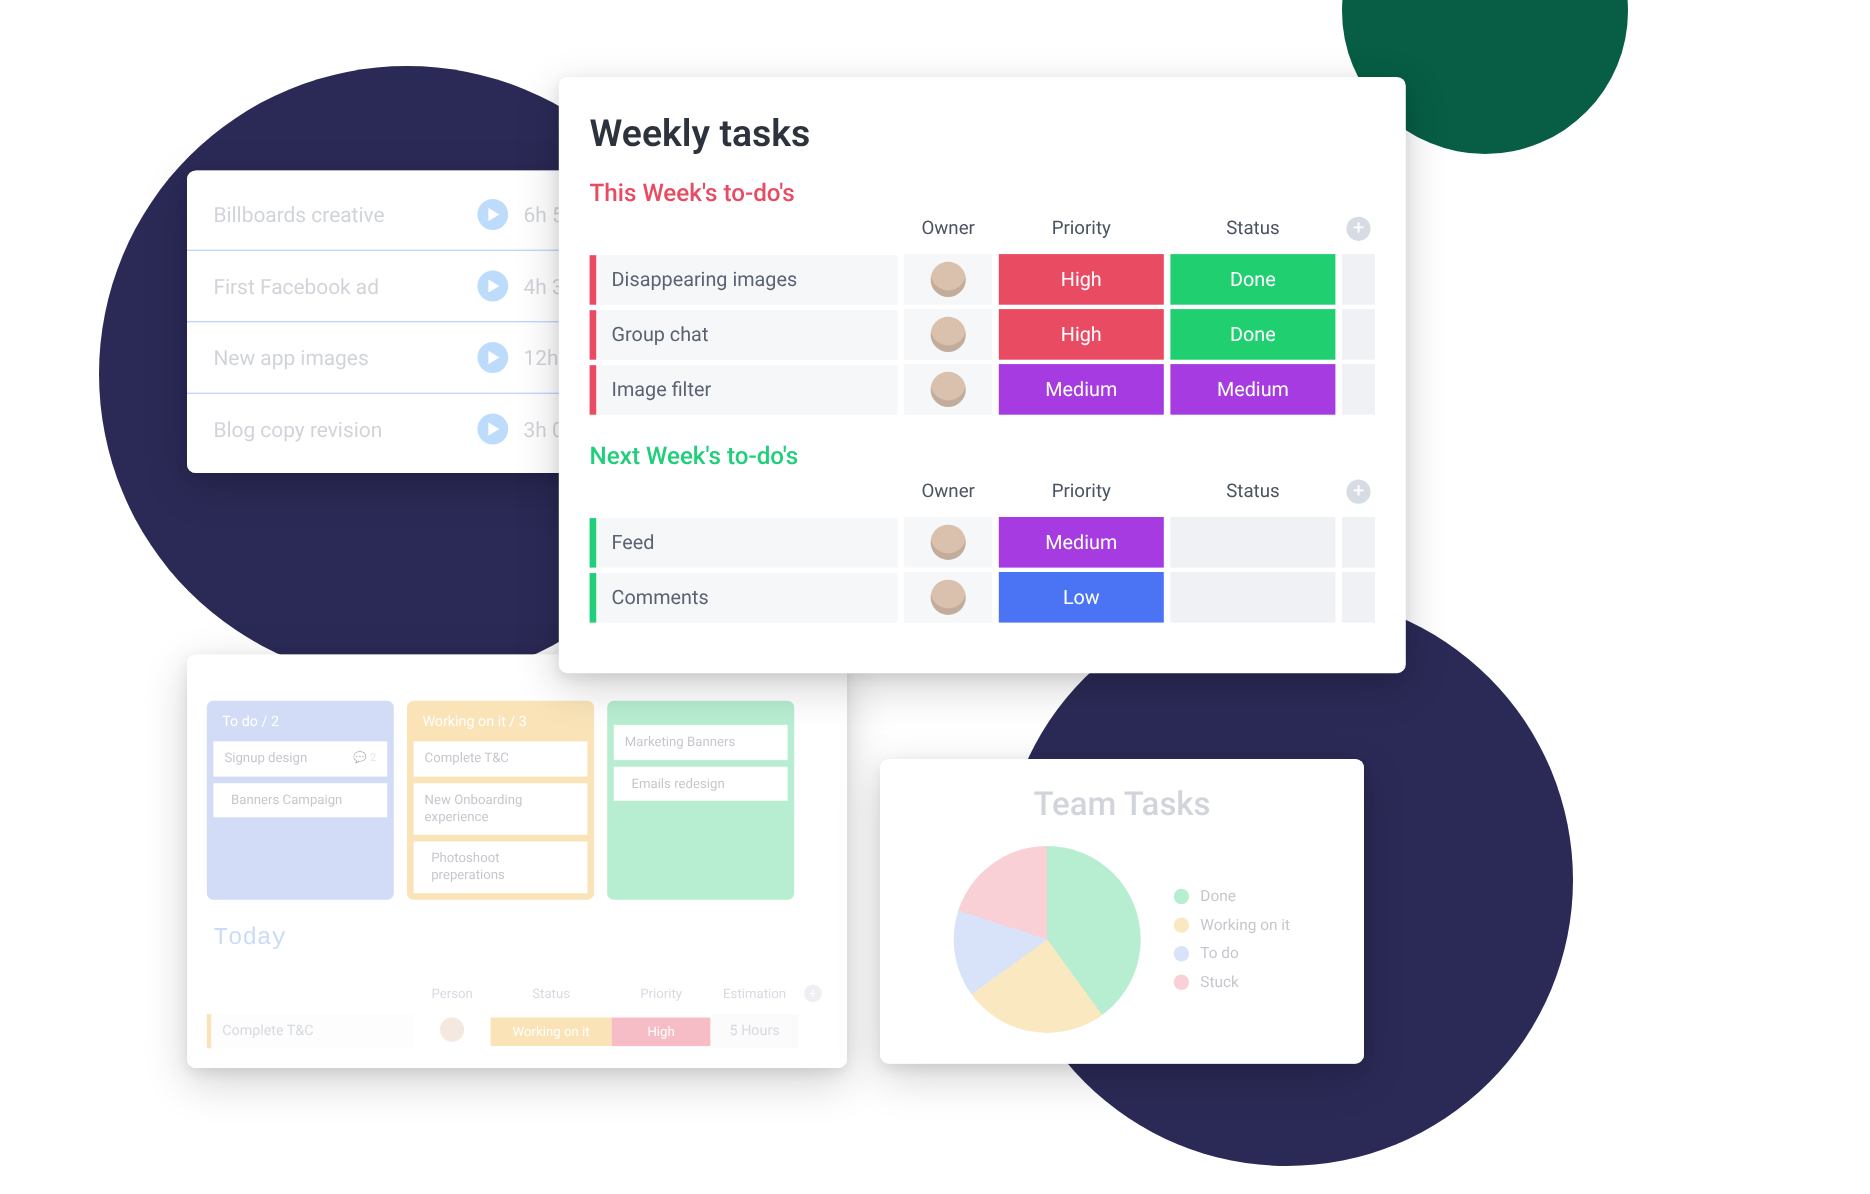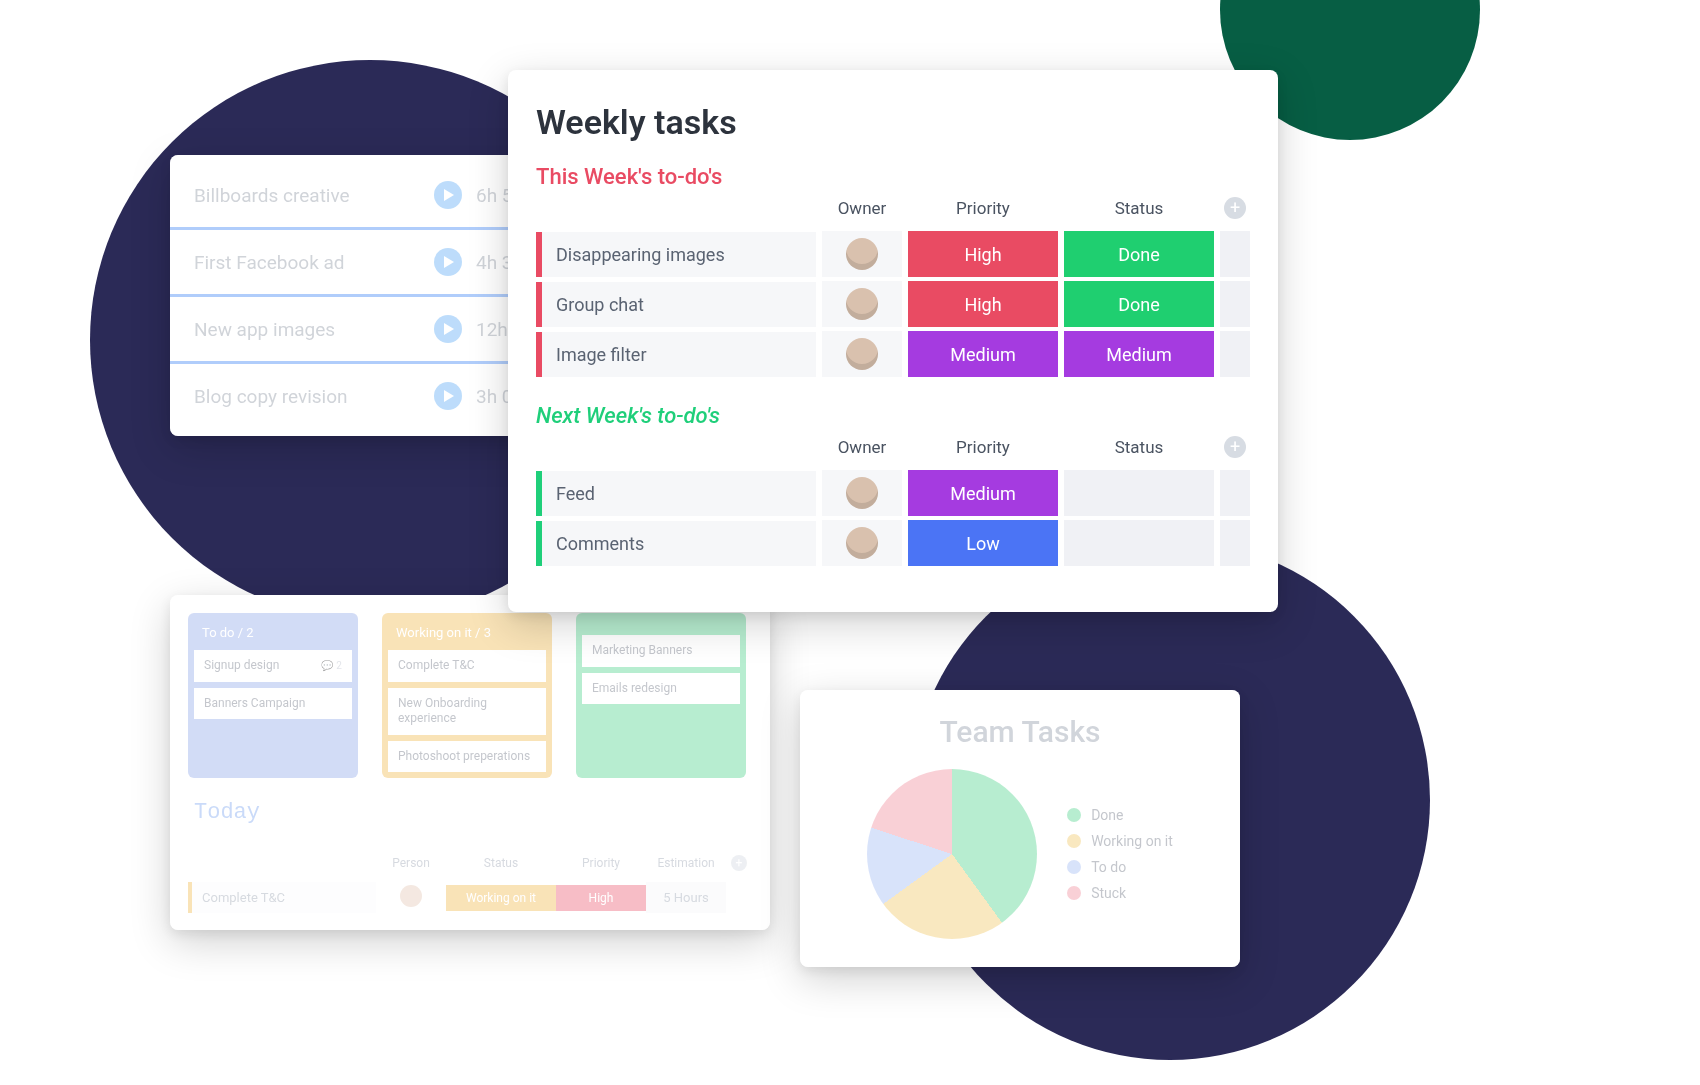--- a/index.html
+++ b/index.html
@@ -51,42 +51,42 @@
     border-radius: 8px;
     pointer-events: none;
   }
 
   
   #card-time { left: 170px; top: 155px; width: 380px; padding: 8px 0; }
   .time-row {
     display: flex;
     align-items: center;
     padding: 18px 24px;
-    border-bottom: 3px solid #3b82f6;
+    border-bottom: 1px solid #3b82f6;
     color: #8b93a0;
     font-size: 19px;
   }
   .time-row:last-child { border-bottom: none; }
   .time-name { flex: 1; }
   .play-btn {
     width: 28px; height: 28px; border-radius: 50%;
     background: #5aa9f5;
     display: flex; align-items: center; justify-content: center;
     margin: 0 14px 0 6px;
   }
   .play-btn svg { width: 12px; height: 12px; fill: #fff; margin-left: 2px; }
   .time-dur { width: 50px; white-space: nowrap; overflow: hidden; }
 
   
   #card-kanban { left: 170px; top: 595px; width: 600px; padding: 18px 18px 12px; }
-  .kanban-cols { display: flex; gap: 24px; margin-bottom: 22px; }
+  .kanban-cols { display: flex; gap: 12px; margin-bottom: 22px; margin-top: 24px; }
   .kcol { width: 170px; border-radius: 6px; padding: 6px; }
   .kcol-head { color: #fff; font-size: 13px; padding: 6px 8px 10px; display:flex; justify-content:space-between; align-items:center;}
   .kcard { background: #fff; border-radius: 0; padding: 8px 10px; margin-bottom: 6px; font-size: 12px; color: #6b7280; line-height:1.3; display:flex; justify-content:space-between; align-items:center;}
-  .kcard:last-child { margin-bottom: 0; }
+  .kcard:last-child { margin-bottom: 0; padding-left: 16px; }
   .kcol.blue   { background: #8fa7e8; }
   .kcol.yellow { background: #f0b84d; }
   .kcol.green  { background: #4dd28a; }
   .comment-badge { font-size:10px; color:#b7bdca; display:flex; align-items:center; gap:2px;}
 
   .today-head { color: #7aa4ef; font-size: 22px; margin: 10px 0 4px 6px; font-family: Liberation Mono, monospace; }
   .today-table { display: grid; grid-template-columns: 1fr 70px 110px 90px 80px 26px; align-items: center; font-size: 13px; color:#9aa2b1;}
   .today-hr { padding: 6px 4px; text-align:center; font-size:12px;margin-top:20px; }
   .today-hr.first{ text-align:left; }
   .today-cell { padding: 8px 4px; text-align:center; }
@@ -106,21 +106,21 @@
   }
   .legend { font-size: 14px; color:#6b7280; }
   .legend-row { display:flex; align-items:center; gap:10px; margin: 10px 0; }
   .dot { width:14px; height:14px; border-radius:50%; }
 
   
   #card-weekly { left: 508px; top: 70px; width: 770px; padding: 32px 28px 20px; z-index: 10; }
   .wk-title { font-size: 34px; font-weight: 600; color: #2d333d; margin-bottom: 22px; }
   .group-title { font-size: 22px; font-weight: 500; margin-bottom: 4px; }
   .group-title.red   { color: #e94b63; }
-  .group-title.green { color: #1fcf7a; font-style: italic; }
+  .group-title.green { color: #1fcf7a; }
 
   .grid {
     display: grid;
     grid-template-columns: 1fr 80px 150px 150px 30px;
     gap: 4px 6px;
     align-items: center;
     margin-bottom: 26px;
   }
   .hdr { text-align:center; font-size:17px; color:#4a5361; padding: 4px 0 8px;}
   .hdr.first { text-align:left; }

